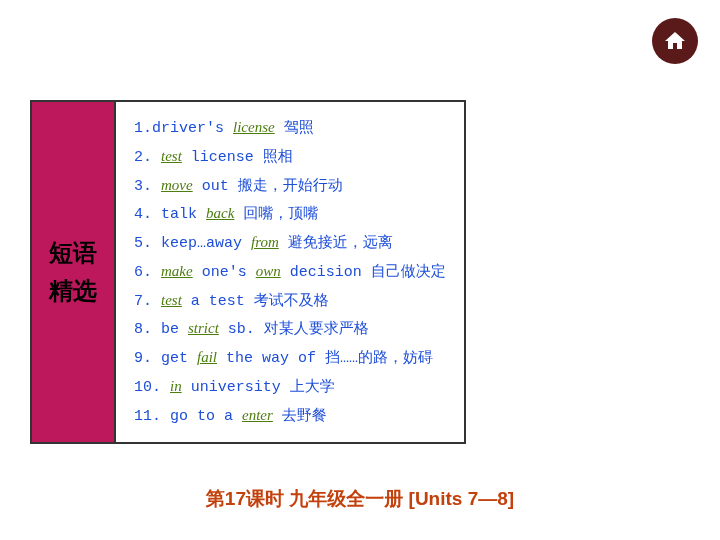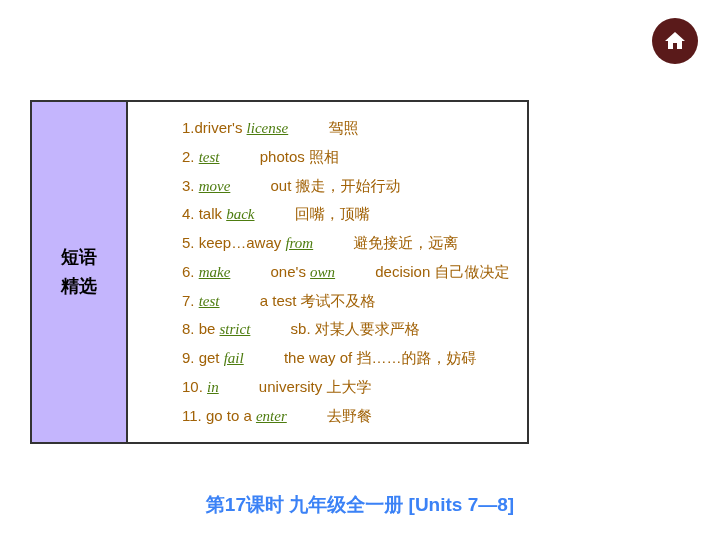--- a/index.html
+++ b/index.html
@@ -35,26 +35,26 @@
     .main-table {
       position: absolute;
       top: 100px;
       left: 30px;
       right: 30px;
       border: 2px solid #333;
       border-collapse: collapse;
     }
 
     .left-cell {
-      width: 96px;
-      background: #c4b5fd;
+      width: 84px;
+      background: #be185d;
       border-right: 2px solid #333;
       text-align: center;
       vertical-align: middle;
-      font-size: 18px;
+      font-size: 24px;
       font-weight: bold;
       color: #000;
       padding: 10px 5px;
       line-height: 1.6;
     }
 
     .content-cell {
       padding: 12px 18px;
       vertical-align: top;
     }
@@ -72,34 +72,33 @@
       font-family: "SimSun", "STSong", serif;
     }
 
     .underlined {
       color: #4d7c0f;
       text-decoration: underline;
       font-style: italic;
     }
 
     .chinese {
-      color: #a16207;
-      font-family: Liberation Sans, sans-serif;
-      margin-left: 36px;
+      color: #1d4ed8;
+      font-family: Liberation Mono, monospace;
     }
 
     .footer-text {
       position: absolute;
-      bottom: 22px;
+      bottom: 28px;
       left: 0;
       right: 0;
       text-align: center;
       font-size: 19px;
       font-weight: bold;
-      color: #3b82f6;
+      color: #c2410c;
       font-family: "SimHei", "STHeiti", sans-serif;
     }
   </style>
 </head>
 <body>
 
 <div class="home-btn">
   <svg viewBox="0 0 24 24">
     <path d="M10 20v-6h4v6h5v-8h3L12 3 2 12h3v8z"></path>
   </svg>
@@ -113,21 +112,21 @@
       <span>精选</span>
     </td>
     <td class="content-cell">
       <ul class="phrase-list">
 
         <li>
           <span class="chinese">1.driver's </span><span class="underlined">license</span><span class="chinese"> 驾照</span>
         </li>
 
         <li>
-          <span class="chinese">2.  </span><span class="underlined">test</span><span class="chinese"> photos 照相</span>
+          <span class="chinese">2.  </span><span class="underlined">test</span><span class="chinese"> license 照相</span>
         </li>
 
         <li>
           <span class="chinese">3.  </span><span class="underlined">move</span><span class="chinese"> out 搬走，开始行动</span>
         </li>
 
         <li>
           <span class="chinese">4.  talk </span><span class="underlined">back</span><span class="chinese"> 回嘴，顶嘴</span>
         </li>
 

